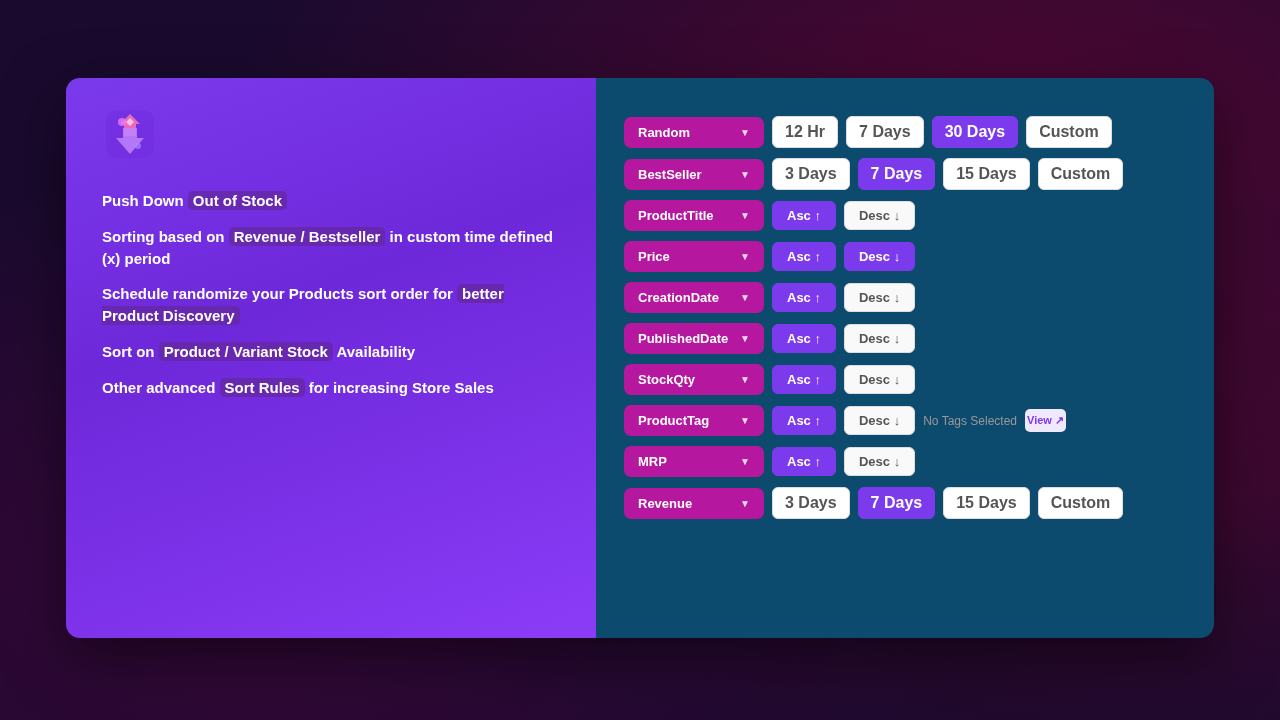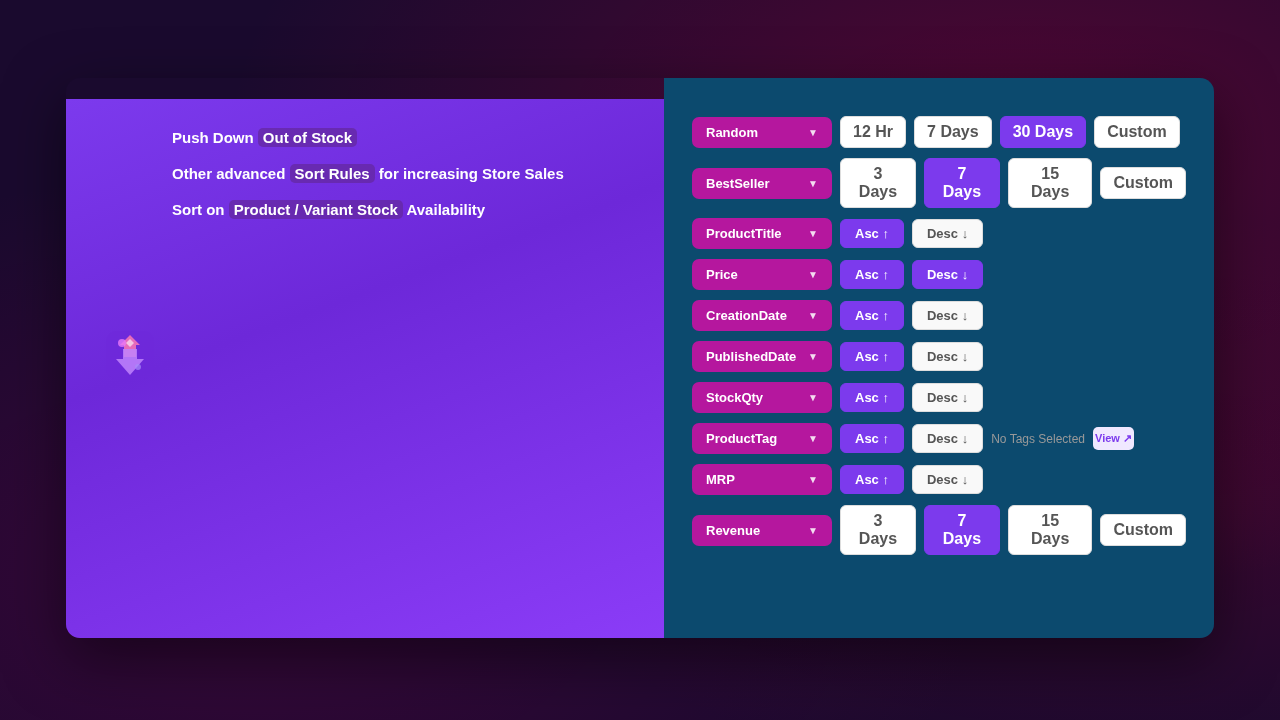--- a/index.html
+++ b/index.html
@@ -25,27 +25,26 @@
       display: flex;
       width: 1148px;
       margin: 78px auto 0;
       height: 560px;
       border-radius: 14px;
       overflow: hidden;
       box-shadow: 0 20px 60px rgba(0,0,0,0.5);
     }
     
     .left-panel {
-      width: 598px;
+      width: 530px;
       background: linear-gradient(160deg, #7c3aed 0%, #6d28d9 40%, #8b3cf7 100%);
       padding: 28px 36px 28px 36px;
       display: flex;
-      flex-direction: row;
+      flex-direction: column;
       gap: 0;
-      margin-top: 21px;
     }
     .logo-area {
       display: flex;
       align-items: center;
       gap: 14px;
       margin-bottom: 28px;
     }
     .logo-icon {
       width: 56px;
       height: 56px;
@@ -207,22 +206,24 @@
           <path d="M28 12 L32 16 L28 20 L24 16 Z" fill="white" opacity="0.6"></path>
         </svg>
       </div>
       <div class="logo-text">
         <span class="logo-title"></span>
         <span class="logo-subtitle"></span>
       </div>
     </div>
     <div class="features-list" id="features-container">
         <div class="feature-item">Push Down <span class="highlight">Out of Stock</span></div>
+        <div class="feature-item">Sorting based on <span class="highlight">Revenue / Bestseller</span> in custom time defined (x) period</div>
+        <div class="feature-item">Schedule randomize your Products sort order for <span class="highlight">better Product Discovery</span></div>
+        <div class="feature-item">Sort on <span class="highlight">Product / Variant Stock</span> Availability</div>
         <div class="feature-item">Other advanced <span class="highlight">Sort Rules</span> for increasing Store Sales</div>
-        <div class="feature-item">Sort on <span class="highlight">Product / Variant Stock</span> Availability</div>
       </div>
   </div>
 
   <div class="right-panel">
     <div class="sort-rule-label"></div>
     <div class="sort-rows" id="sort-rows-container">
         <div class="sort-row">
           <button class="sort-dropdown">
             <span>Random</span>
             <span class="chevron">▼</span>

